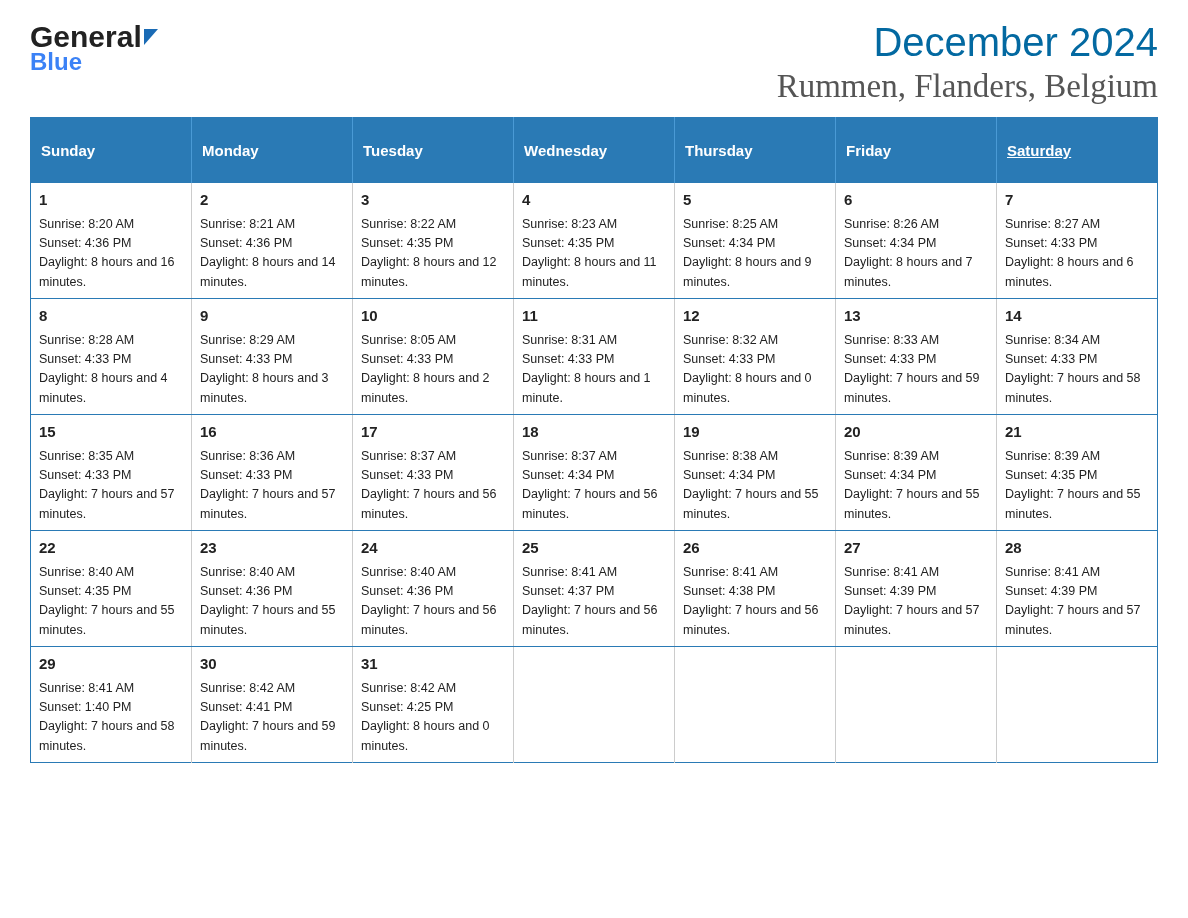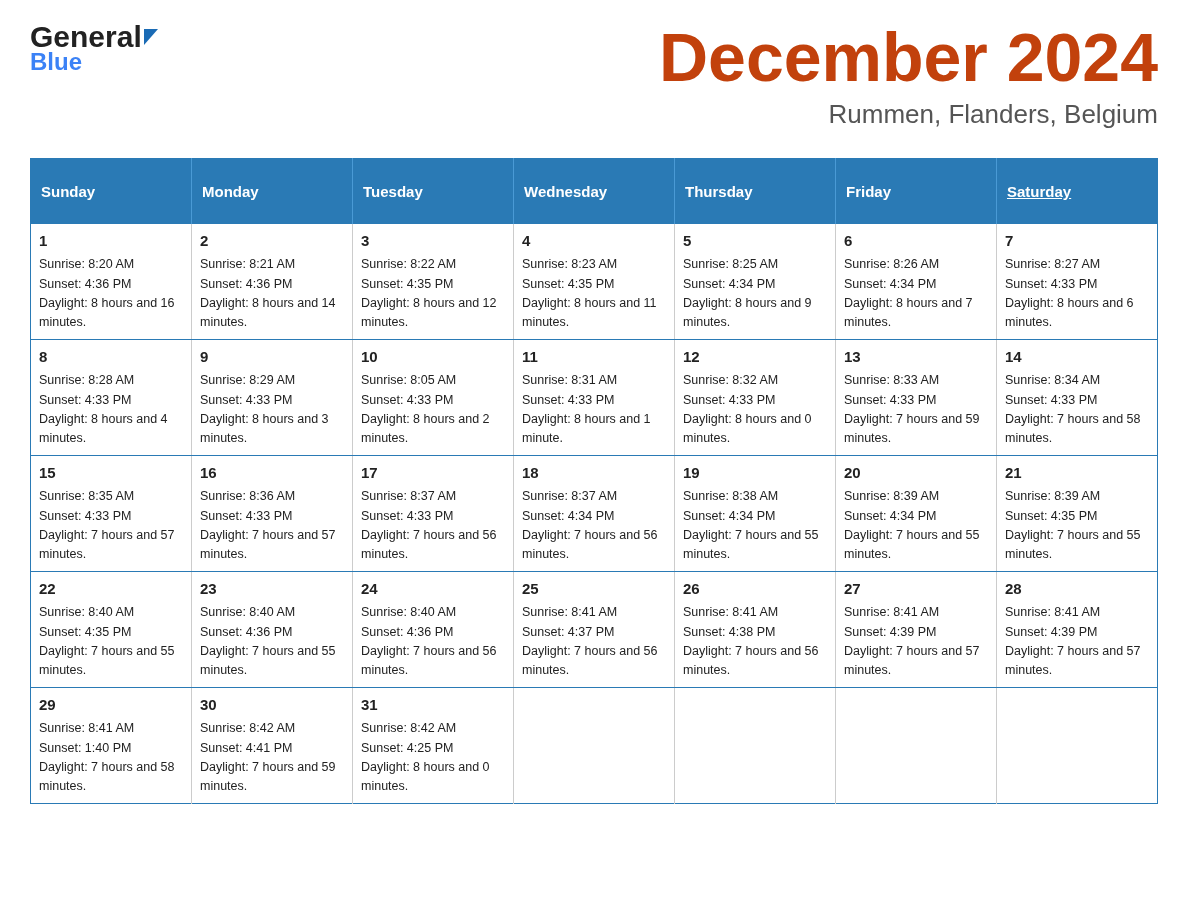--- a/index.html
+++ b/index.html
@@ -6,41 +6,42 @@
     body {
       font-family: Arial, sans-serif;
       background: #fff;
       padding: 20px 30px;
       color: #222;
     }
     .header {
       display: flex;
       justify-content: space-between;
       align-items: flex-start;
-      margin-bottom: 28px;
+      margin-bottom: 12px;
       gap: 33px;
     }
     .logo {
       display: flex;
       flex-direction: column;
       align-items: flex-start;
     }
     .title-section {
       text-align: right;
     }
     .month-title {
-      font-size: 68px;
-      font-weight: bold;
-      color: #c2410c;
+      font-size: 40px;
+      font-weight: normal;
+      color: #0369a1;
       line-height: 1.1;
     }
     .location-title {
-      font-size: 26px;
+      font-size: 33px;
       color: #555;
       margin-top: 4px;
+      font-family: Liberation Serif, serif;
     }
     .calendar {
       width: 100%;
       border-collapse: collapse;
       border: 1px solid #2a7ab5;
     }
     .calendar th {
       background-color: #2a7ab5;
       color: #fff;
       font-size: 15px;

